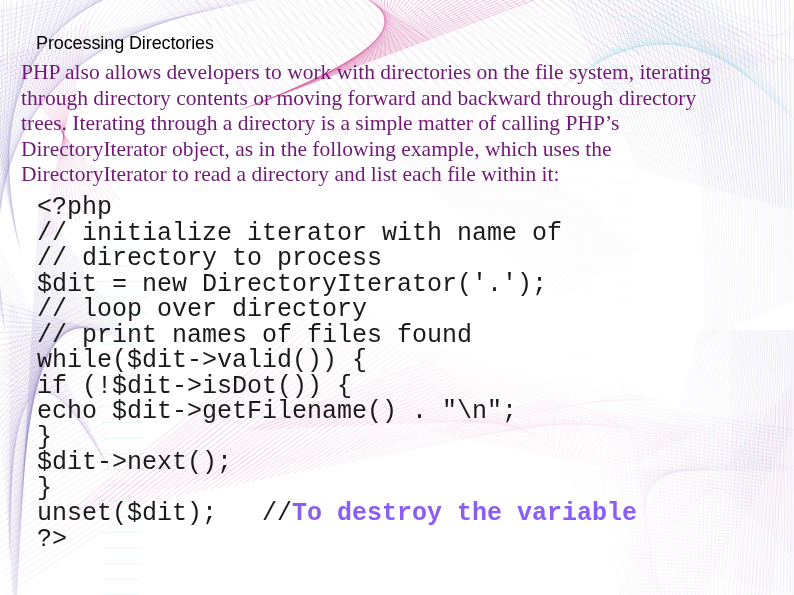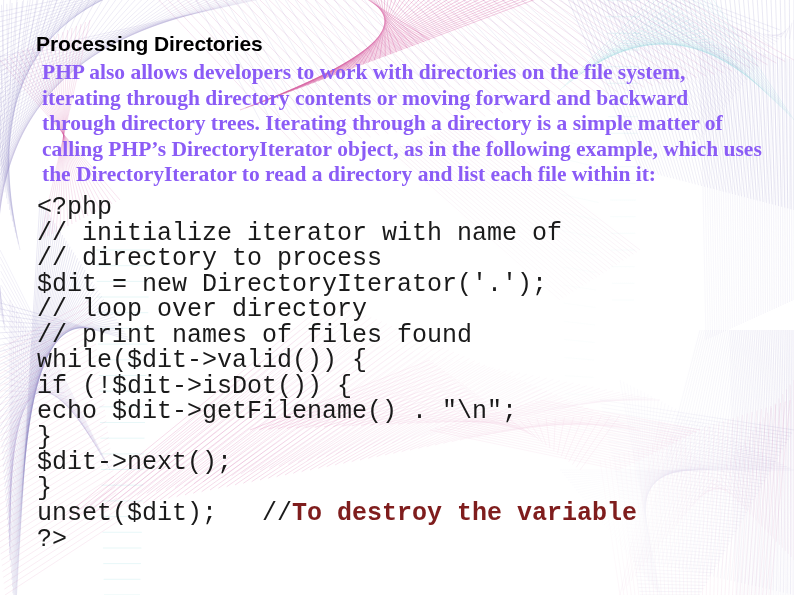--- a/index.html
+++ b/index.html
@@ -36,38 +36,37 @@
     position: relative;
     z-index: 2;
     padding: 0;
   }
 
   #slide-title {
     position: absolute;
     left: 36px;
     top: 31px;
     font-family: "Liberation Sans", sans-serif;
-    font-weight: bold;
-    font-size: 21px;
+    font-weight: normal;
+    font-size: 18px;
     line-height: 25px;
     color: #000000;
     letter-spacing: -0.1px;
     white-space: nowrap;
   }
 
   #body-paragraph {
     position: absolute;
-    left: 42px;
+    left: 21px;
     top: 60px;
     width: 724px;
     font-family: "Liberation Serif", serif;
     font-size: 21.5px;
     line-height: 25.6px;
-    color: #8b5cf6;
-    font-weight: bold;
+    color: #701a75;
   }
 
   #code-block {
     position: absolute;
     left: 37px;
     top: 195px;
     width: 740px;
     font-family: "Liberation Mono", monospace;
     font-size: 25px;
     line-height: 25.5px;
@@ -76,21 +75,21 @@
   }
 
   .code-line {
     display: block;
     white-space: pre;
     height: 25.5px;
   }
 
   .code-bold {
     font-weight: bold;
-    color: #7f1d1d;
+    color: #8b5cf6;
   }
 </style>
 </head>
 <body>
 
 <div id="slide">
 
   <svg id="bg-art" viewBox="0 0 794 595" preserveAspectRatio="none" xmlns="http://www.w3.org/2000/svg">
     <defs>
       <linearGradient id="fadeRight" x1="0" y1="0" x2="1" y2="0">

